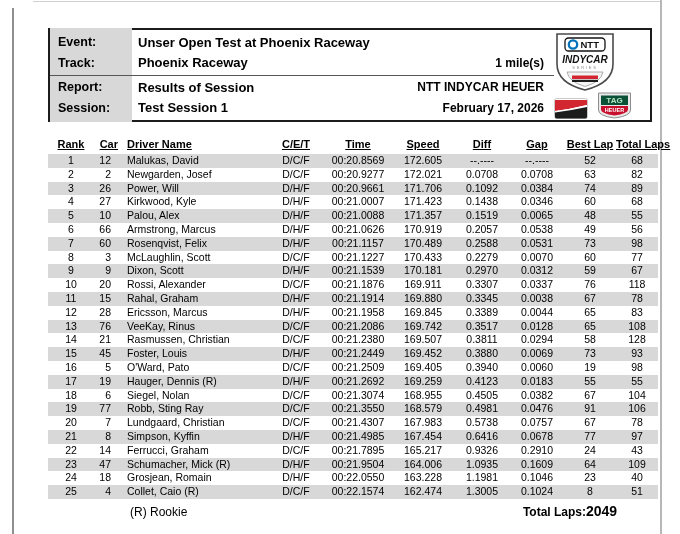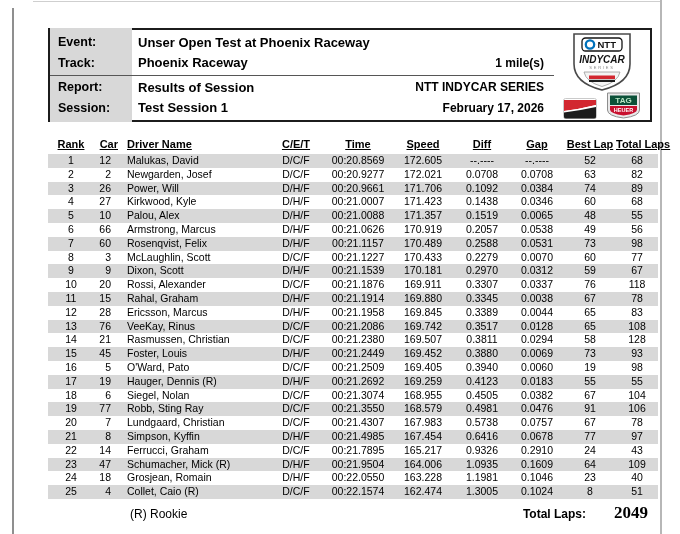--- a/index.html
+++ b/index.html
@@ -17,21 +17,21 @@
                 border:2px solid #1c1c1c; display:flex; background:#fff; }
   .header-main { flex:1 1 auto; position:relative; display:flex; flex-direction:column;
                  padding:2px 0; min-width:0; }
   .header-main::before { content:""; position:absolute; left:0; top:-2px; bottom:-2px; width:82px; background:#d8d8d8; }
   .hrow { position:relative; display:flex; align-items:center; height:21px; }
   .hlabel { flex:0 0 82px; padding-left:8px; font-weight:bold; font-size:12.5px; }
   .hvalue { padding-left:6px; font-weight:bold; font-size:13px; white-space:nowrap; }
   .hright { margin-left:auto; padding-right:10px; font-weight:bold; font-size:12px; white-space:nowrap; }
   .hdivider { position:relative; height:1px; background:#565656; margin:1.5px 0; }
 
-  .header-logos { flex:0 0 96px; display:flex; flex-direction:column; align-items:center;
+  .header-logos { flex:0 0 96px; display:flex; flex-direction:column; 
                   padding-top:3px; background:#fff; }
   .small-logos { display:flex; gap:9px; align-items:flex-end; margin-top:1px; }
 
   
   table.results { position:absolute; left:48px; top:132px; width:610px;
                   border-collapse:collapse; table-layout:fixed; }
   .results th { font-size:11px; font-weight:bold; text-decoration:underline;
                 vertical-align:bottom; padding-bottom:4px; height:22px; white-space:nowrap; text-align:center; }
   .results td { font-size:10.5px; height:13.8px; line-height:13.8px; white-space:nowrap; text-align:center; }
   tbody tr.stripe td { background:#d8d8d8; }
@@ -44,21 +44,21 @@
   .results td.col-rank   { text-align:center; }
   .results td.col-car    { text-align:right; padding-right:7px; }
   .results th.col-car    { text-align:right; padding-right:0; }
   .results td.col-driver { text-align:left; padding-left:9px; }
   .results th.col-driver { text-align:left; padding-left:9px; }
 
   
   .footer { position:absolute; left:48px; top:503px; width:610px; display:flex; align-items:baseline; }
   .rookie-note  { margin-left:82px; font-size:12px; }
   .total-label  { margin-left:auto; font-weight:bold; font-size:12px; }
-  .total-value  { width:72px; text-align:right; padding-right:10px; font-weight:bold; font-size:17px;font-family:Liberation Serif, serif; }
+  .total-value  { width:72px; text-align:left; padding-right:10px; font-weight:bold; font-size:14px; }
 </style>
 </head>
 <body>
 
 <div class="page">
   <div class="edge-top"></div>
   <div class="edge-left"></div>
   <div class="edge-right"></div>
 
   <div class="header-box">
@@ -69,21 +69,21 @@
       </div>
       <div class="hrow">
         <div class="hlabel">Track:</div>
         <div class="hvalue">Phoenix Raceway</div>
         <div class="hright">1 mile(s)</div>
       </div>
       <div class="hdivider"></div>
       <div class="hrow">
         <div class="hlabel">Report:</div>
         <div class="hvalue">Results of Session</div>
-        <div class="hright">NTT INDYCAR SERIES</div>
+        <div class="hright">NTT INDYCAR HEUER</div>
       </div>
       <div class="hrow">
         <div class="hlabel">Session:</div>
         <div class="hvalue">Test Session 1</div>
         <div class="hright">February 17, 2026</div>
       </div>
     </div>
 
     <div class="header-logos">
 

